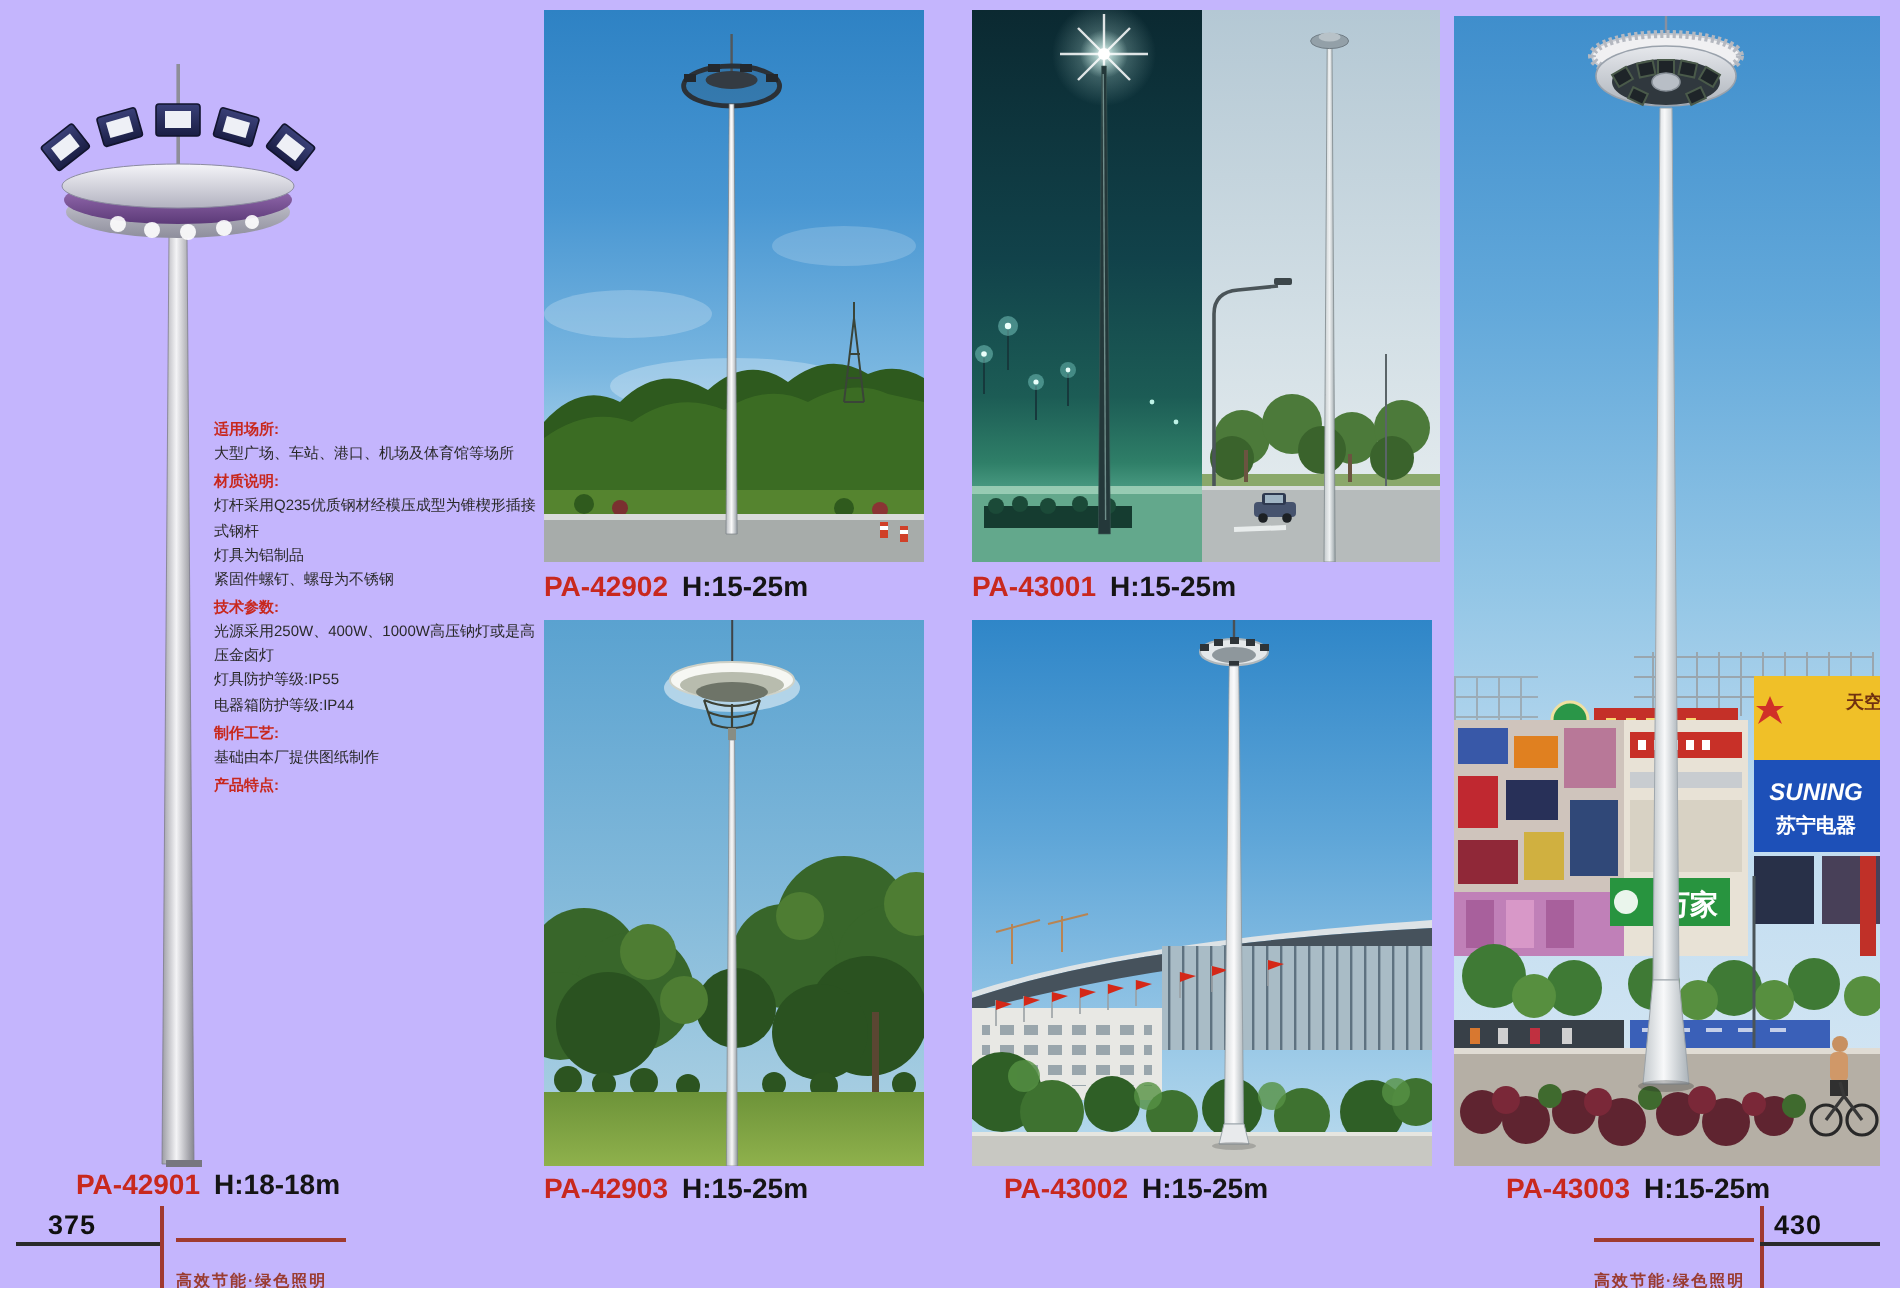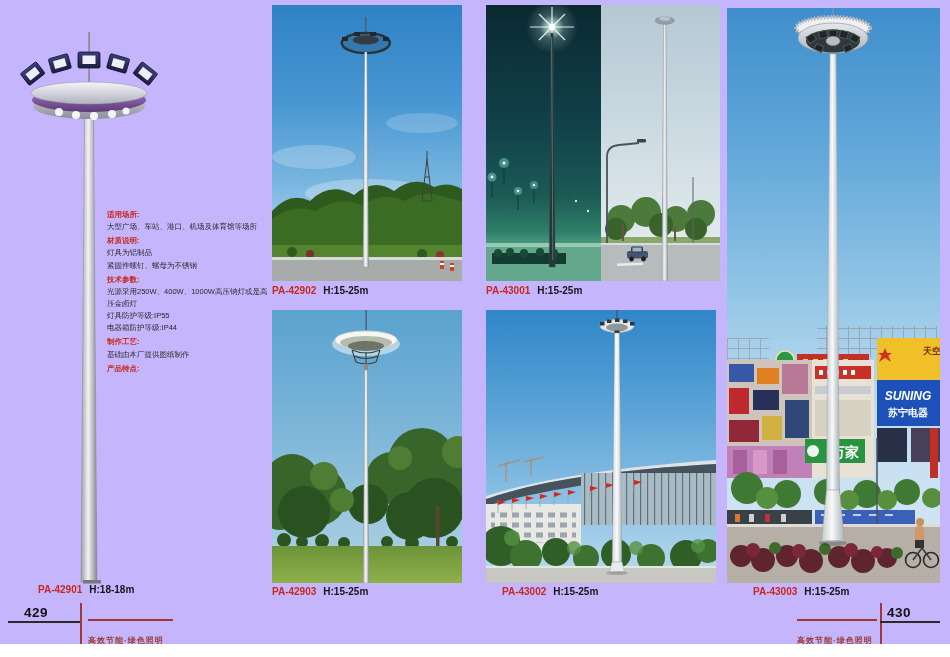--- a/index.html
+++ b/index.html
@@ -1,19 +1,19 @@
 <!DOCTYPE html>
 <html><head>
 <meta charset="utf-8">
 <style>
   html,body{margin:0;padding:0;background:#ffffff;}
   .stage{position:relative;width:950px;height:644px;background:#c4b5fd;font-family:"Liberation Sans",sans-serif;overflow:hidden;}
   .photo{position:absolute;overflow:hidden;background:#eee;}
   .photo svg{display:block;}
-  .plabel{position:absolute;font-size:10px;font-weight:bold;white-space:nowrap;color:#111;}
+  .plabel{position:absolute;font-size:14px;font-weight:bold;white-space:nowrap;color:#111;}
   .plabel .code{color:#c8281e;margin-right:7px;}
   .plabel .ht{color:#151515;}
   .specs{position:absolute;left:107px;top:207px;width:161px;font-size:7.5px;line-height:1.62;color:#2a2a2a;}
   .spec-h{color:#c8281e;font-weight:bold;margin-top:2px;}
   .spec-p{margin:0;}
   .pnum{position:absolute;font-size:13.5px;font-weight:bold;color:#111;letter-spacing:.5px;}
   .slogan{position:absolute;font-size:8px;font-weight:bold;color:#9a3c31;letter-spacing:1px;margin-top:28px;}
   .hline{position:absolute;height:1.5px;}
   .vline{position:absolute;width:1.5px;background:#a03a30;}
   .render{position:absolute;left:4px;top:26px;width:176px;height:564px;}
@@ -83,20 +83,21 @@
           <circle cx="108" cy="88" r="4"></circle>
           <circle cx="122" cy="85" r="3.5"></circle>
       </g>
     </svg>
   </div>
 
   <div class="specs">
     <div class="spec-h">适用场所:</div>
     <p class="spec-p">大型广场、车站、港口、机场及体育馆等场所</p>
     <div class="spec-h">材质说明:</div>
+    <p class="spec-p">灯杆采用Q235优质钢材经模压成型为锥楔形插接式钢杆</p>
     <p class="spec-p">灯具为铝制品</p>
     <p class="spec-p">紧固件螺钉、螺母为不锈钢</p>
     <div class="spec-h">技术参数:</div>
     <p class="spec-p">光源采用250W、400W、1000W高压钠灯或是高压金卤灯</p>
     <p class="spec-p">灯具防护等级:IP55</p>
     <p class="spec-p">电器箱防护等级:IP44</p>
     <div class="spec-h">制作工艺:</div>
     <p class="spec-p">基础由本厂提供图纸制作</p>
     <div class="spec-h">产品特点:</div>
   </div>
@@ -594,21 +595,21 @@
   <div class="plabel" style="left:486px;top:285px;">
     <span class="code">PA-43001</span><span class="ht">H:15-25m</span>
   </div>
   <div class="plabel" style="left:486px;top:586px;padding-left:16px;">
     <span class="code">PA-43002</span><span class="ht">H:15-25m</span>
   </div>
   <div class="plabel" style="left:753px;top:586px;">
     <span class="code">PA-43003</span><span class="ht">H:15-25m</span>
   </div>
 
-  <span class="pnum" style="left:24px;top:605px;">429</span>
+  <span class="pnum" style="left:24px;top:605px;">375</span>
   <div class="hline" style="left:8px;top:621px;width:72px;background:#2a2a2a;"></div>
   <div class="vline" style="left:80px;top:603px;height:46px;"></div>
   <span class="slogan" style="left:88px;top:607px;">高效节能·绿色照明</span>
   <div class="hline" style="left:88px;top:619px;width:85px;background:#a03a30;"></div>
 
   <span class="slogan" style="left:797px;top:607px;">高效节能·绿色照明</span>
   <div class="hline" style="left:797px;top:619px;width:80px;background:#a03a30;"></div>
   <div class="vline" style="left:880px;top:603px;height:46px;"></div>
   <span class="pnum" style="left:887px;top:605px;">430</span>
   <div class="hline" style="left:880px;top:621px;width:60px;background:#2a2a2a;"></div>

